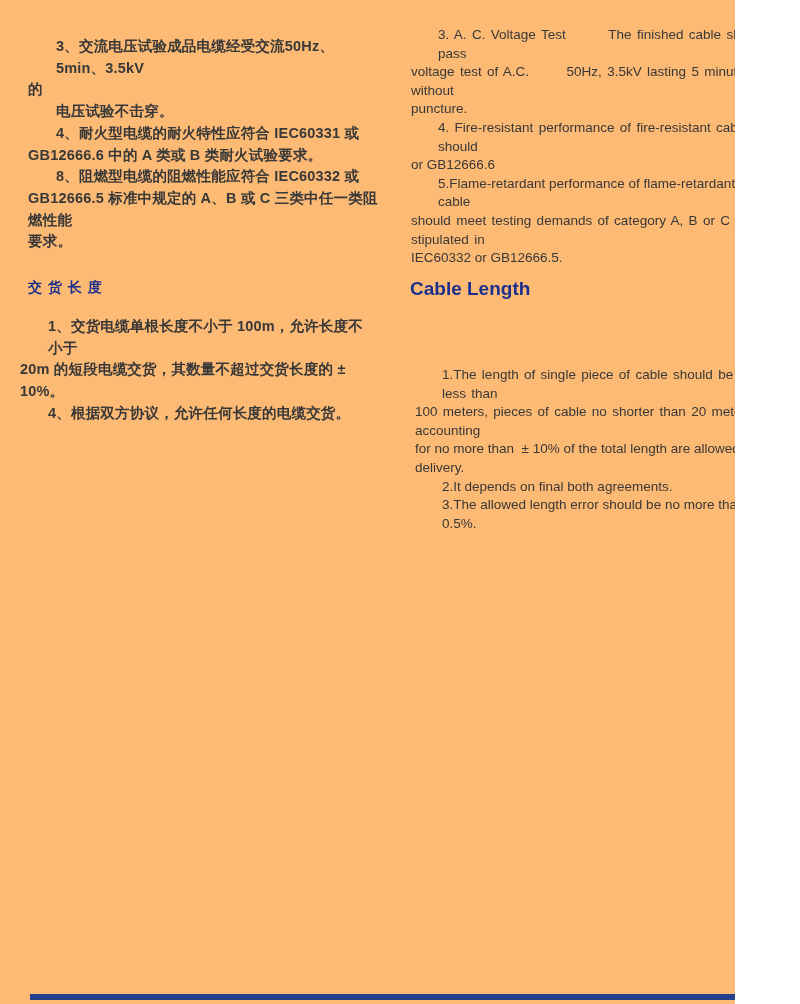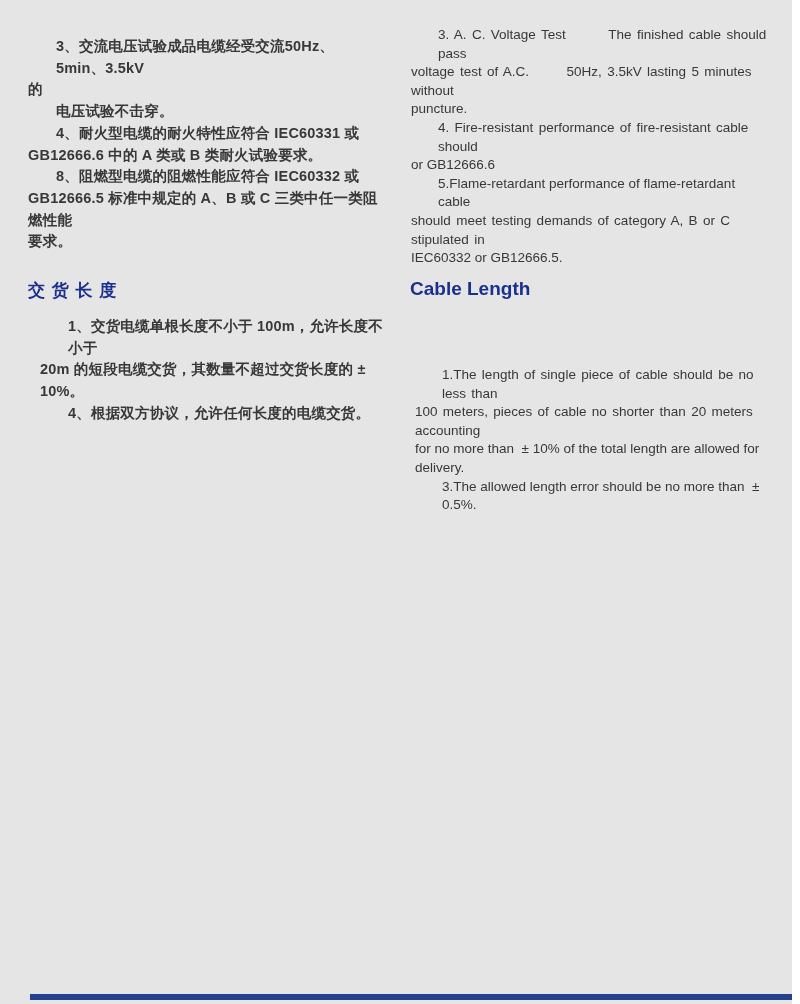--- a/index.html
+++ b/index.html
@@ -1,20 +1,20 @@
 <!DOCTYPE html>
 <html><head>
 <meta charset="utf-8">
 <style>
   html, body { margin: 0; padding: 0; }
   .page {
     position: relative;
-    width: 792px;
+    width: 735px;
     height: 1004px;
-    background: #e5e5e5;
+    background: #fdba74;
     overflow: hidden;
     font-family: "Liberation Sans", sans-serif;
   }
   .col { position: absolute; color: #383838; }
   .cn-col {
     font-size: 14.5px;
     line-height: 21.7px;
     font-weight: 600;
     letter-spacing: 0.2px;
   }
@@ -25,36 +25,36 @@
   }
   .line { white-space: pre-wrap; }
   .indent-cn { padding-left: 28px; }
   .indent-en { padding-left: 27px; }
   .wide { word-spacing: 1.6px; }
   .heading {
     position: absolute;
     color: #1b2f8f;
     font-weight: 700;
   }
-  .heading-cn { font-size: 17px; letter-spacing: 1px; }
+  .heading-cn { font-size: 14px; letter-spacing: 1px; }
   .heading-en { font-size: 19px; }
   .footer-rule {
     position: absolute;
     left: 30px;
     top: 994px;
     width: 762px;
     height: 6px;
     background: #25408f;
   }
   
   #cn-top  { left: 28px;  top: 36px;  width: 352px; }
   #en-top  { left: 411px; top: 26px;  width: 358px; }
   #cn-head { left: 28px;  top: 279px; }
   #en-head { left: 410px; top: 278px; }
-  #cn-mid  { left: 40px;  top: 316px; width: 352px; }
+  #cn-mid  { left: 20px;  top: 316px; width: 352px; }
   #en-mid  { left: 415px; top: 318px; width: 362px; margin-top: 48px; }
 </style>
 </head>
 <body>
 
 <div class="page">
 
   <div id="cn-top" class="col cn-col">
     <div class="line indent-cn">3、交流电压试验成品电缆经受交流50Hz、5min、3.5kV</div>
     <div class="line">的</div>
@@ -83,18 +83,19 @@
   <div id="cn-mid" class="col cn-col">
     <div class="line indent-cn">1、交货电缆单根长度不小于 100m，允许长度不小于</div>
     <div class="line">20m 的短段电缆交货，其数量不超过交货长度的 ± 10%。</div>
     <div class="line indent-cn">4、根据双方协议，允许任何长度的电缆交货。</div>
   </div>
 
   <div id="en-mid" class="col en-col">
     <div class="line indent-en wide">1.The length of single piece of cable should be no less than</div>
     <div class="line wide">100 meters, pieces of cable no shorter than 20 meters accounting</div>
     <div class="line">for no more than  ± 10% of the total length are allowed for delivery.</div>
+    <div class="line indent-en">2.It depends on final both agreements.</div>
     <div class="line indent-en">3.The allowed length error should be no more than  ± 0.5%.</div>
   </div>
 
   <div class="footer-rule"></div>
 
 </div>
 
 </body></html>

